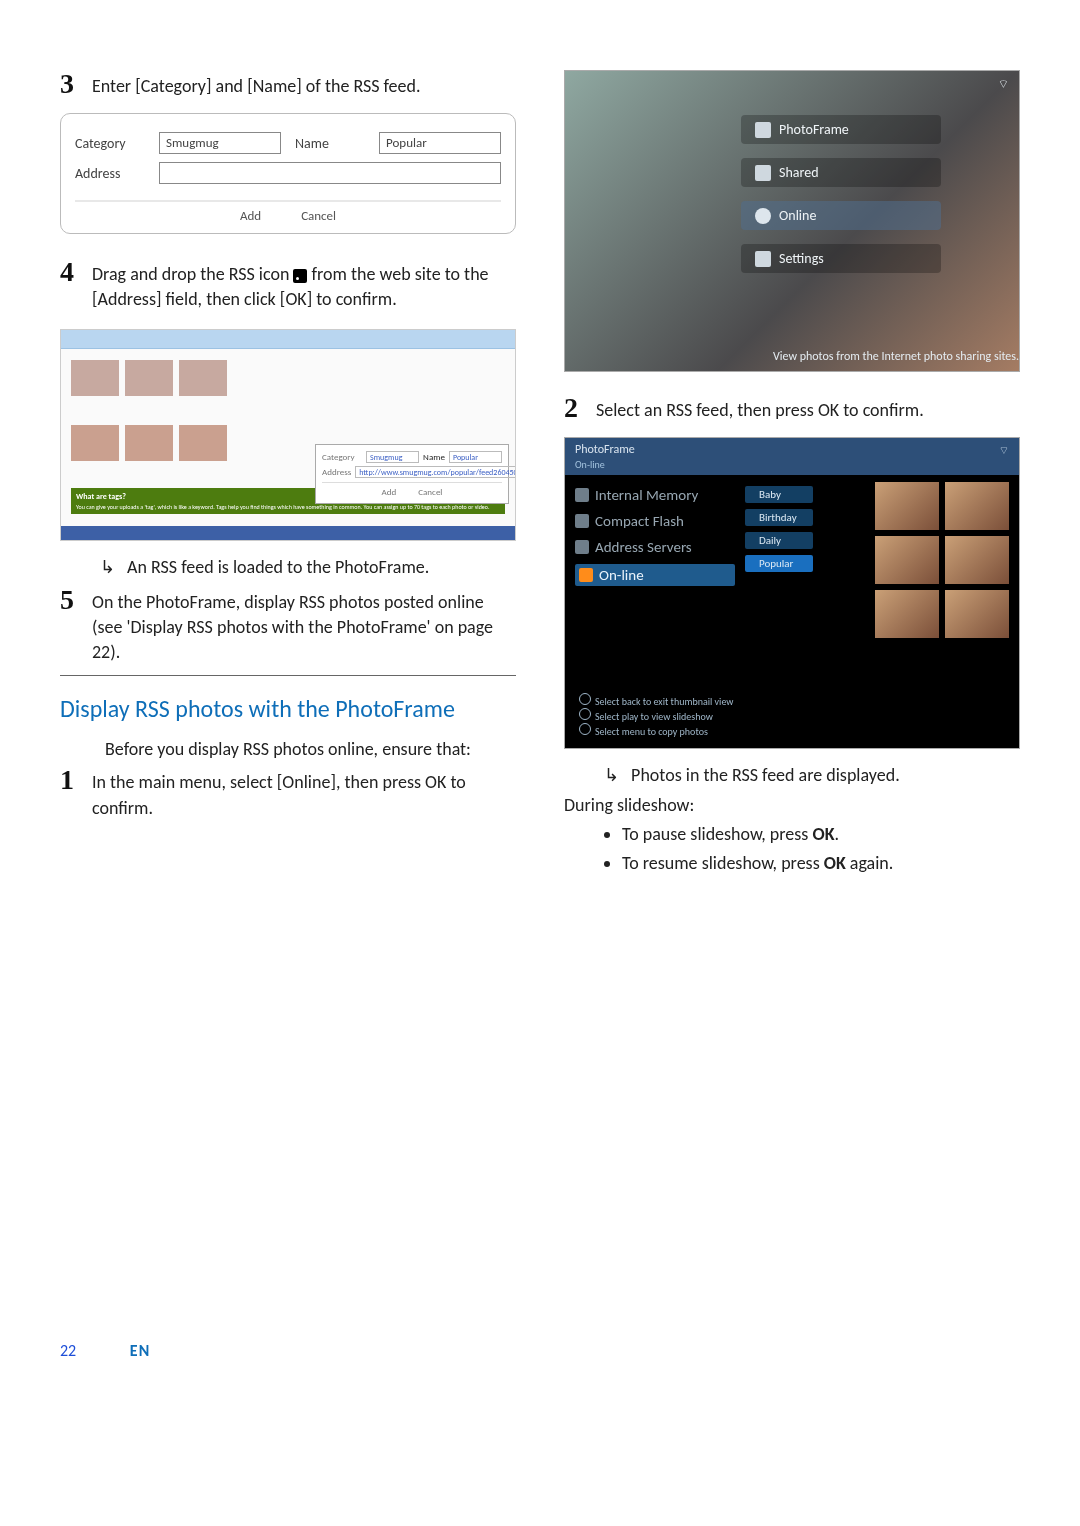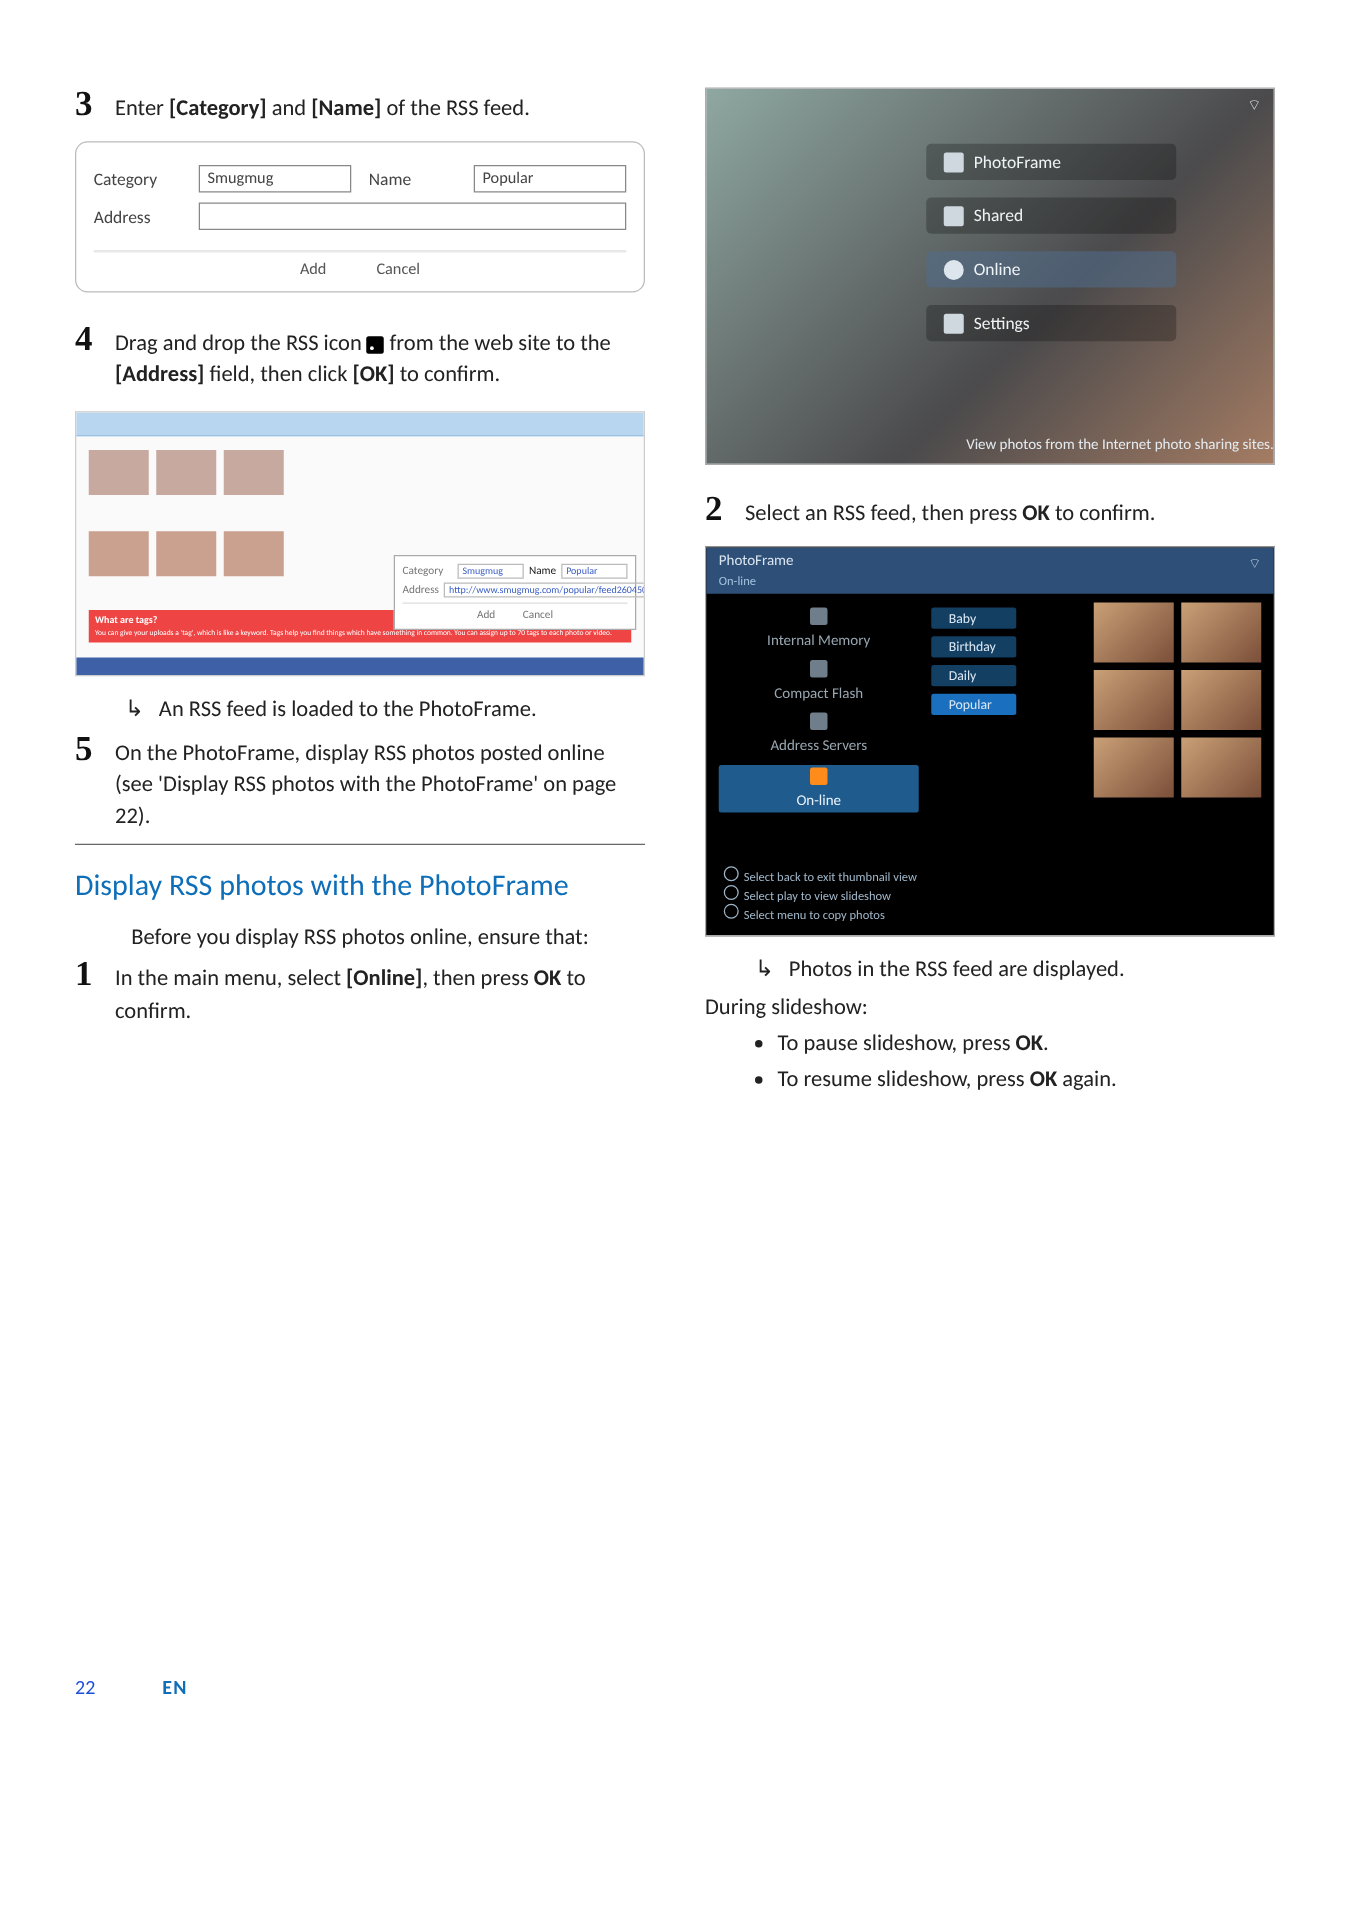--- a/index.html
+++ b/index.html
@@ -31,21 +31,21 @@
     font-weight: bold;
     font-family: Georgia, serif;
     color: #111;
     line-height: 1;
     flex-shrink: 0;
   }
   .step-body {
     padding-top: 4px;
     line-height: 1.4;
   }
-  .step-body b { font-weight: 700; }
+  .step-body b { font-weight: 400; }
 
   
   .fig-dialog {
     margin: 14px 0 24px;
     border: 1px solid #bbb;
     border-radius: 10px;
     padding: 18px 14px 10px;
     background: #fff;
   }
   .fig-dialog .form-row {
@@ -99,21 +99,21 @@
   .fig-web .thumbs div {
     height: 36px; background:#c7a9a0;
   }
   .fig-web .thumbs2 {
     position:absolute; left:10px; top:95px;
     display:grid; grid-template-columns:repeat(3,48px); gap:6px;
   }
   .fig-web .thumbs2 div { height:36px; background:#caa08f; }
   .fig-web .orange {
     position:absolute; left:10px; top:158px; right:10px;
-    background:#ef4444; color:#fff; font-size:8px; padding:3px 5px;
+    background:#4d7c0f; color:#fff; font-size:8px; padding:3px 5px;
   }
   .fig-web .dlg {
     position:absolute; right:6px; bottom:36px;
     width:180px; border:1px solid #aaa; background:#fff;
     font-size:9px; padding:6px;
   }
   .fig-web .dlg .r { display:flex; gap:4px; margin-bottom:3px; }
   .fig-web .dlg .r span:first-child { width:40px; color:#777;}
   .fig-web .dlg .v { flex:1; border:1px solid #bbb; padding:0 3px; color:#3a5ec4; font-size:8px;}
   .fig-web .dlg .b { display:flex; justify-content:center; gap:22px; color:#777; margin-top:4px; border-top:1px solid #ddd; padding-top:3px;}
@@ -187,22 +187,22 @@
     background:#2d4f78; color:#d9e4ef; font-size:12px;
     padding:4px 10px;
   }
   .fig-browse .topbar .bc { font-size:10px; color:#a3c3de; margin-top:2px;}
   .fig-browse .wifi { position:absolute; top:6px; right:10px; color:#cfe0ee; font-size:11px;}
   .fig-browse .left {
     position:absolute; left:10px; top:48px; width:160px;
     display:flex; flex-direction:column; gap:8px;
   }
   .fig-browse .left .it {
-    font-size:12px; color:#97a6b1;
-    display:flex; align-items:center; gap:6px;flex-direction:column;
+    font-size:15px; color:#97a6b1;
+    display:flex; align-items:center; gap:6px;
   }
   .fig-browse .left .it .ic {
     width:14px; height:14px; background:#6f7e8a; display:inline-block; border-radius:2px;
   }
   .fig-browse .left .it.sel {
     background:#1f5b8d; color:#eaf3fb; padding:2px 4px; border-radius:2px;
   }
   .fig-browse .left .it.sel .ic { background:#ff8c1a; }
   .fig-browse .mid {
     position:absolute; left:180px; top:48px;

